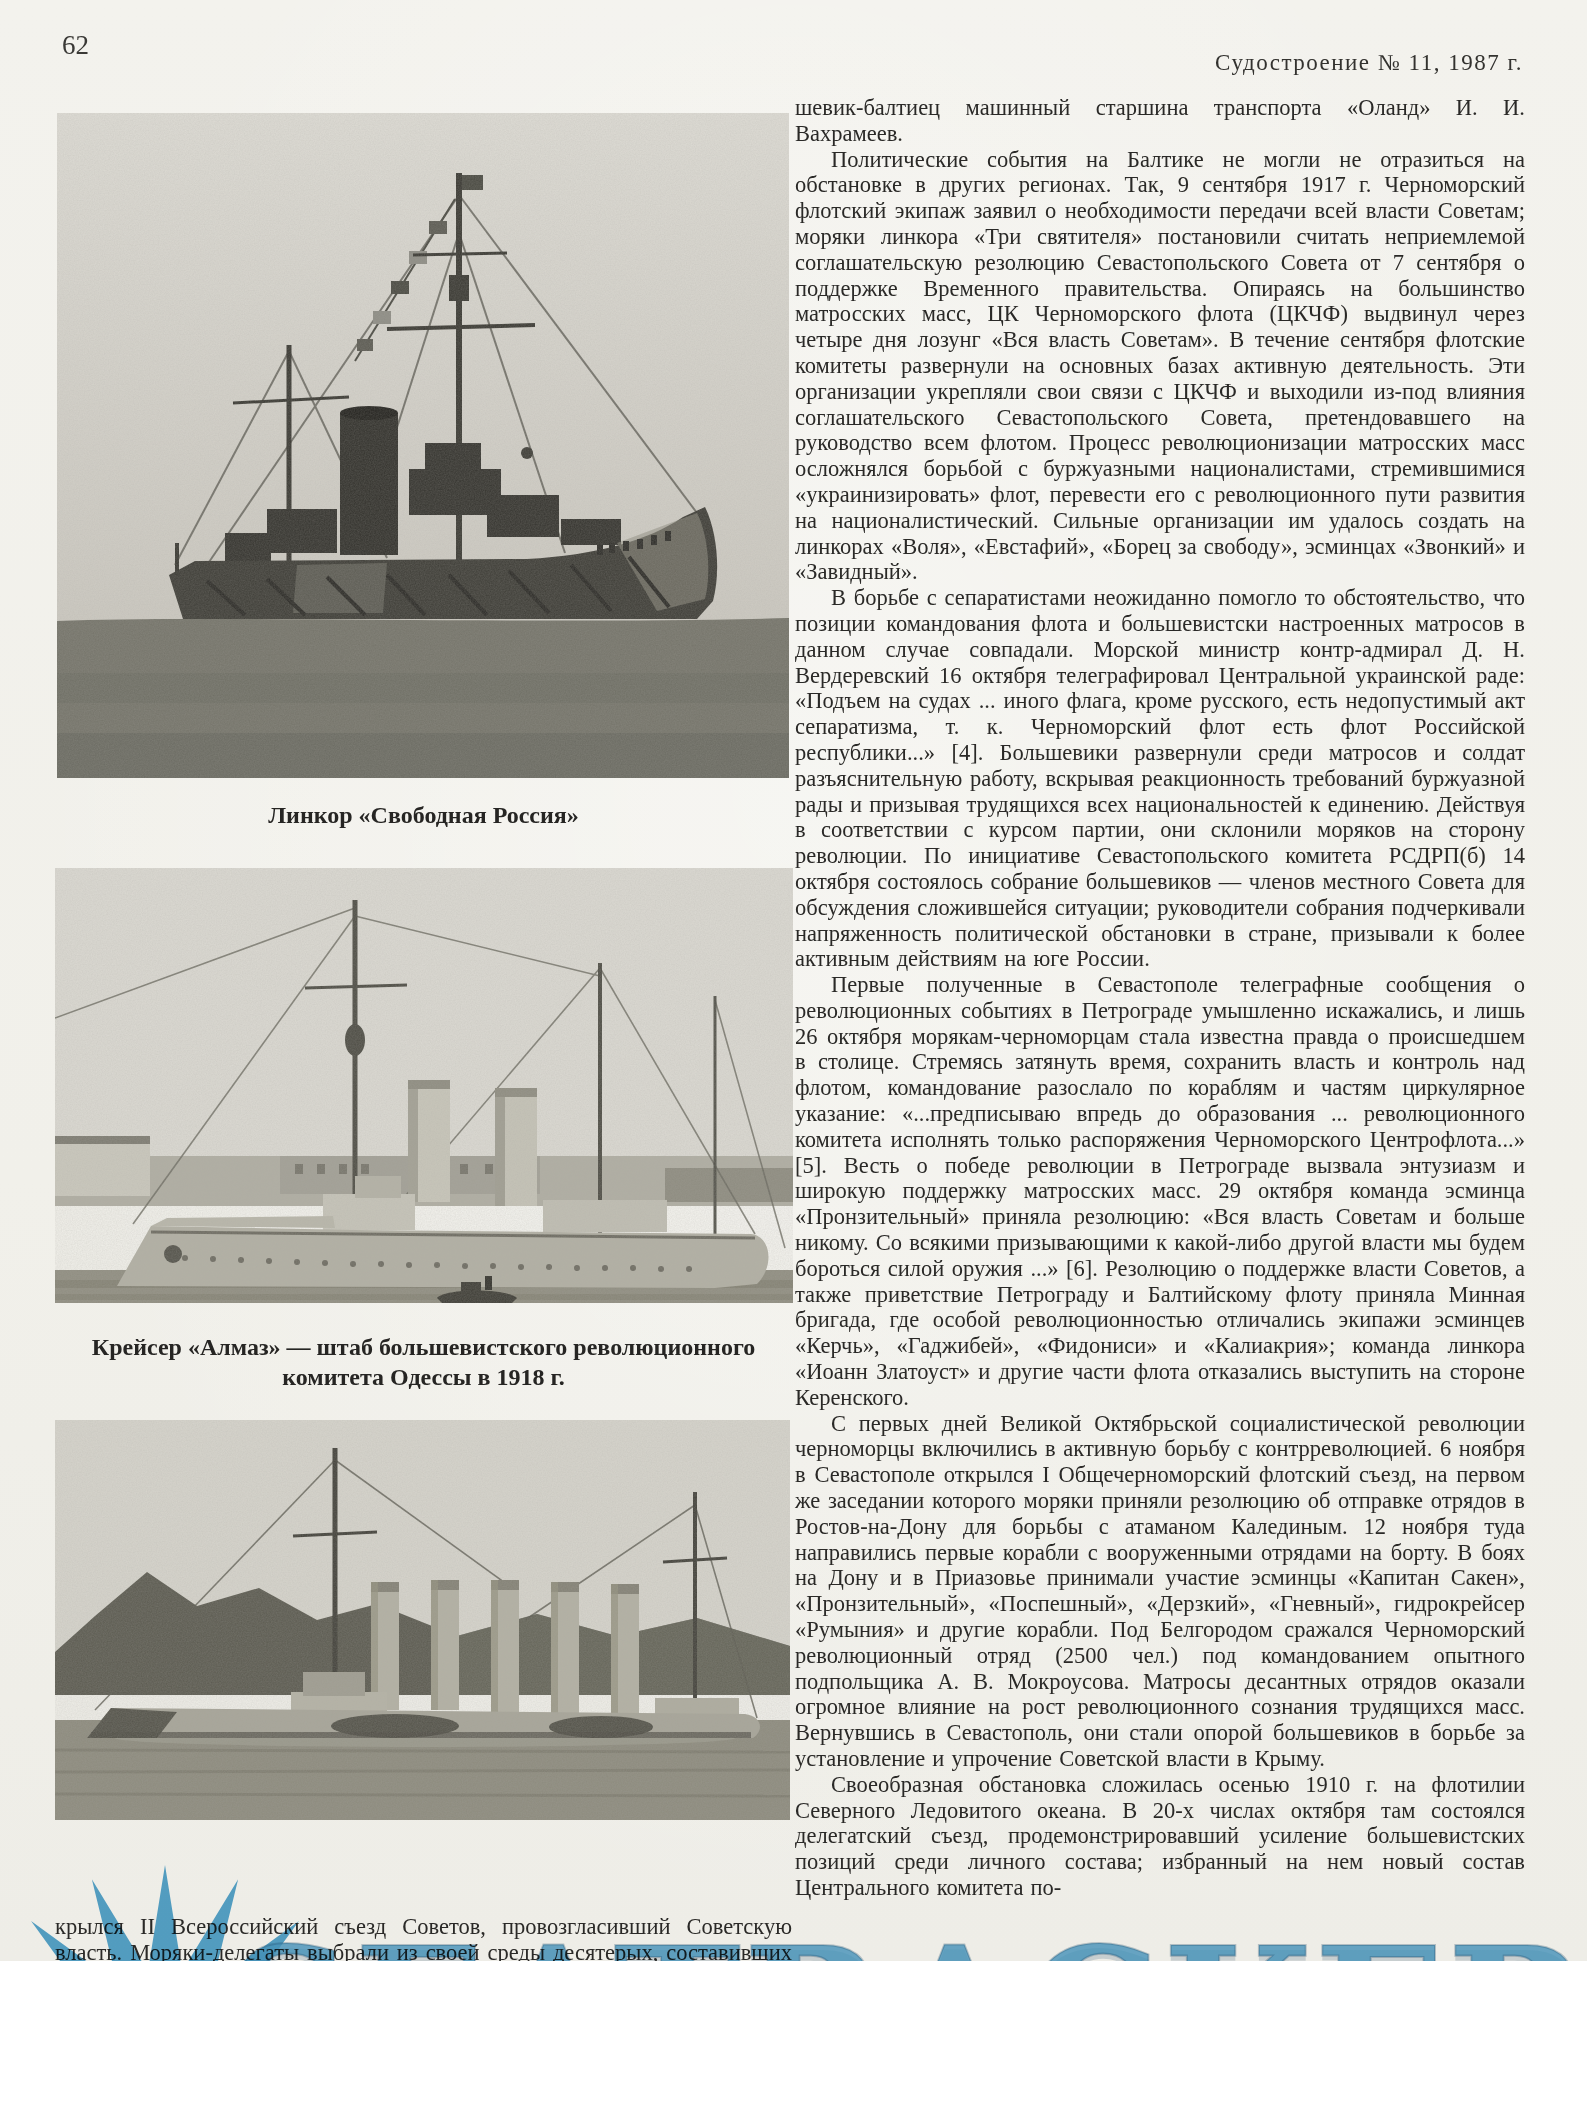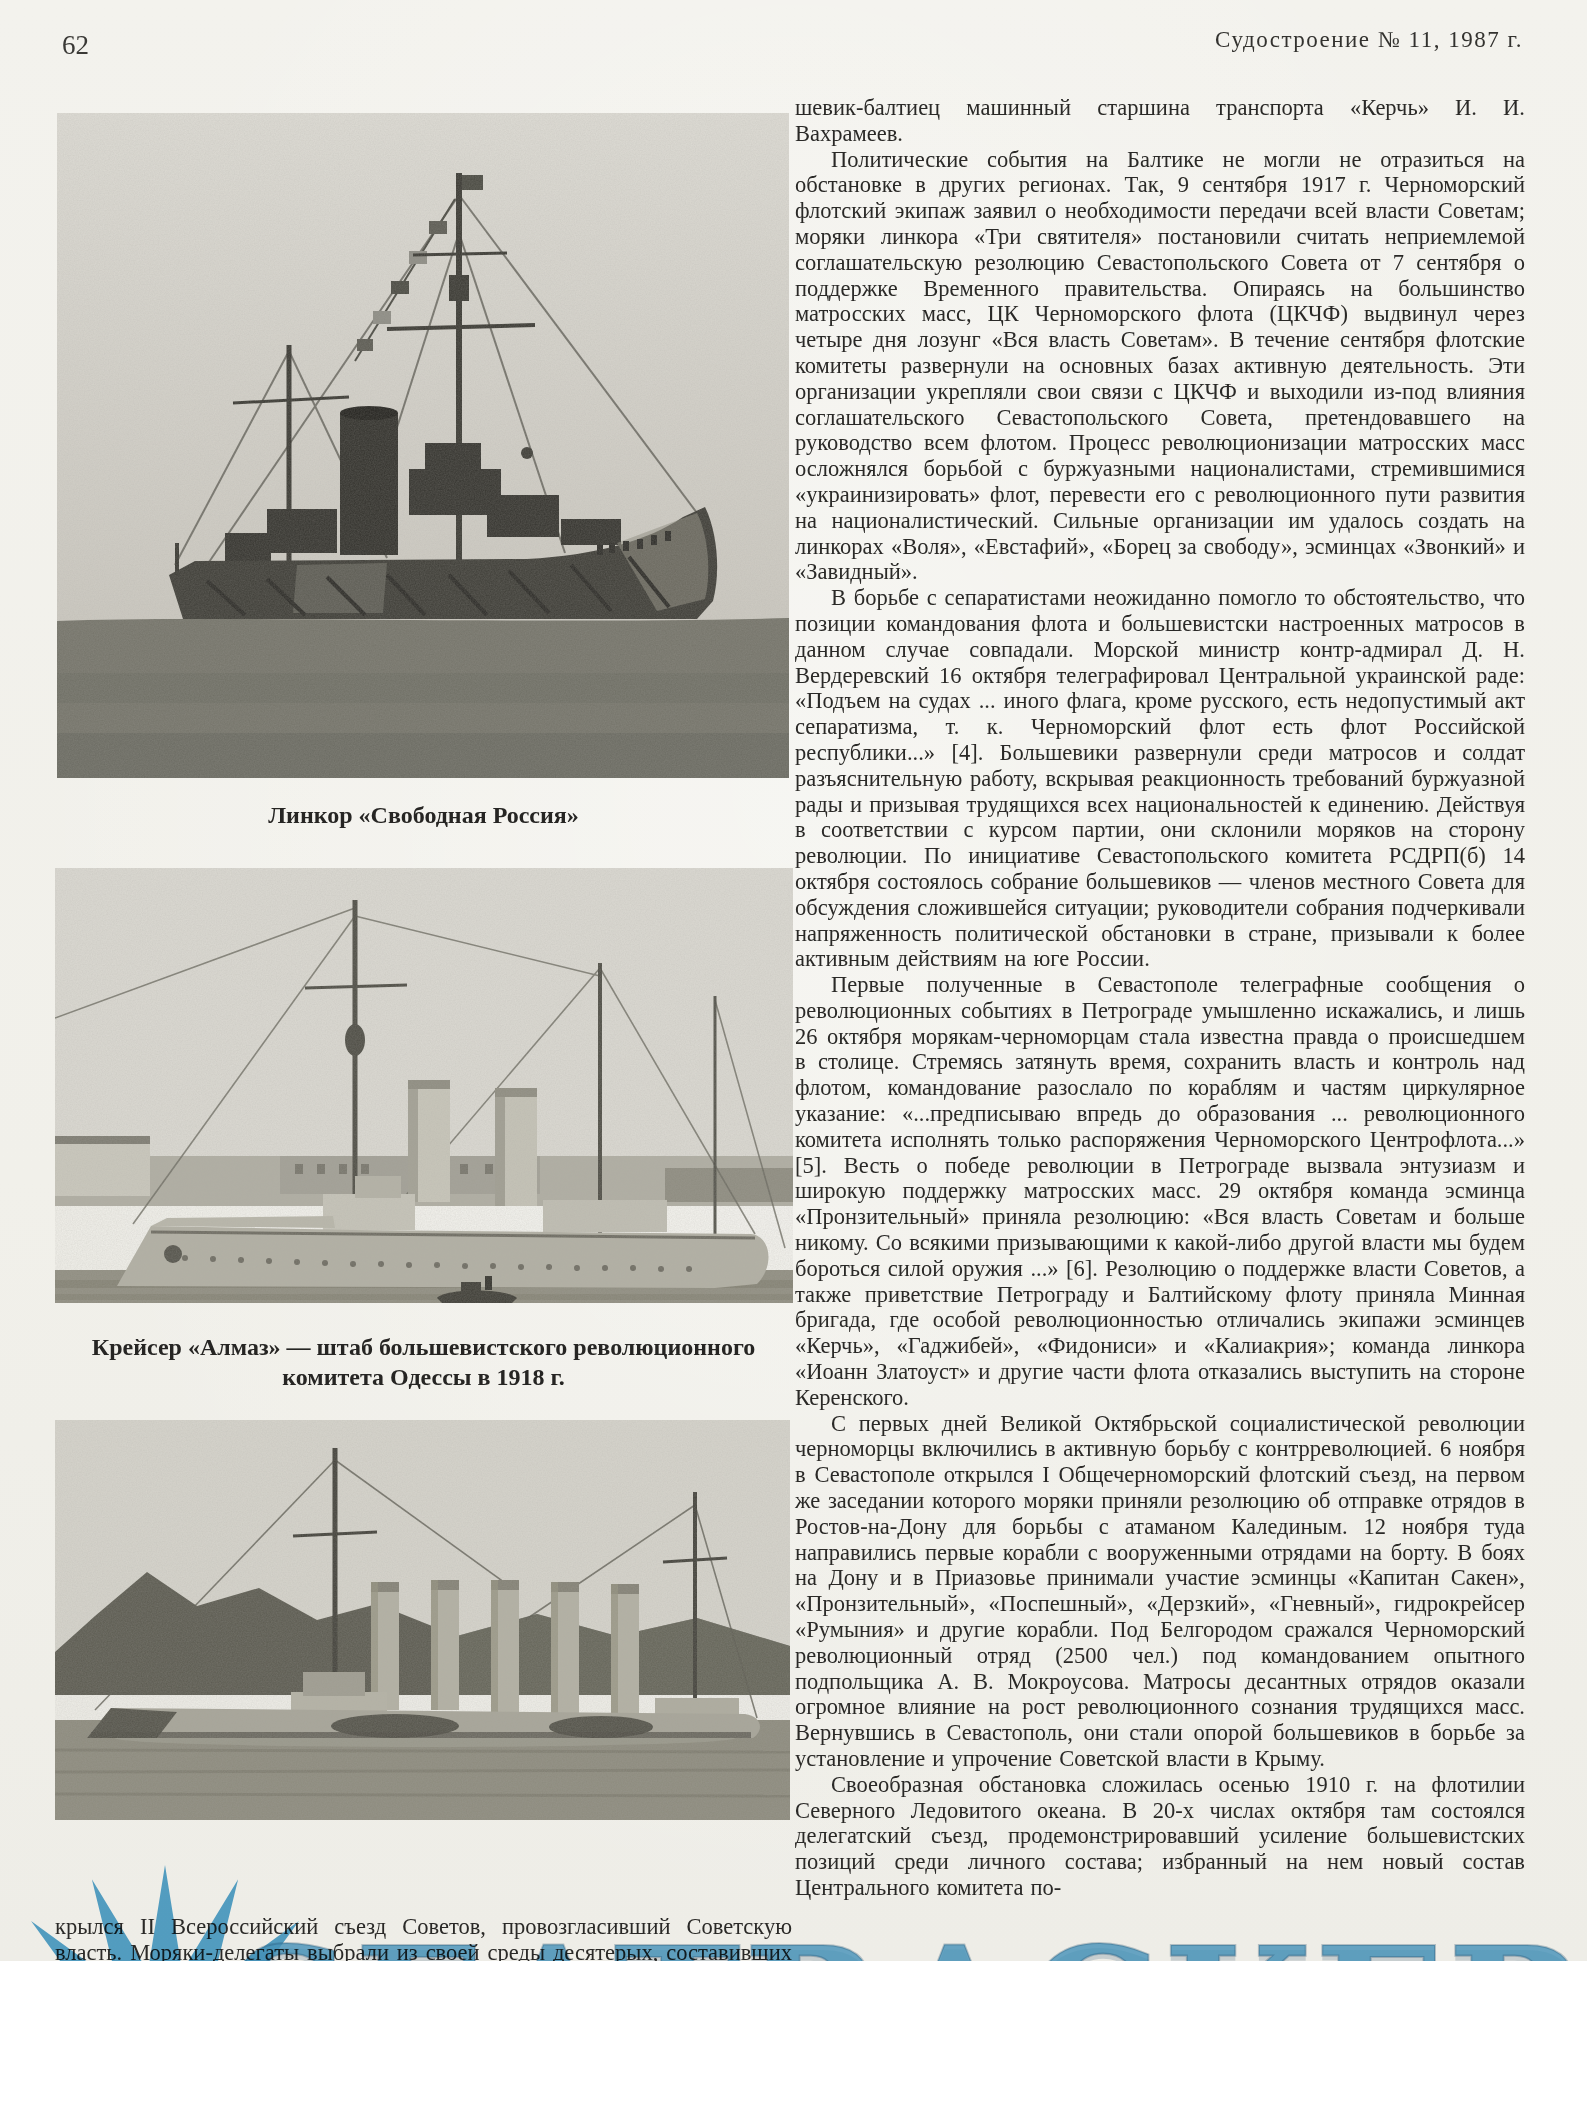--- a/index.html
+++ b/index.html
@@ -7,21 +7,21 @@
     position:relative;
     width:1587px;height:1961px;
     background:
       radial-gradient(ellipse at 50% 40%, rgba(255,255,255,.35), rgba(0,0,0,0) 70%),
       linear-gradient(180deg,#f3f2ed 0%,#f1f0ea 60%,#eeede7 100%);
     overflow:hidden;
     font-family:"Liberation Serif", "DejaVu Serif", serif;
     color:#262523;
   }
   .page-num{position:absolute;left:62px;top:30px;font-size:27px;color:#3a3936;}
-  .journal{position:absolute;right:64px;top:27px;font-size:23px;letter-spacing:1.5px;color:#33322f;}
+  .journal{position:absolute;right:64px;top:50px;font-size:23px;letter-spacing:1.5px;color:#33322f;}
 
   .photo{position:absolute;display:block;}
   .photo svg{display:block;width:100%;height:100%;}
 
   .caption{
     position:absolute;left:55px;width:737px;
     font-weight:bold;font-size:24px;line-height:30px;
     text-align:center;color:#262523;
   }
   .body-text{
@@ -290,21 +290,21 @@
       <rect x="0" y="0" width="735" height="400" filter="url(#grain)" opacity=".5"></rect>
     </svg>
   </div>
 
 
   <div class="body-text left-text">
     <p class="noindent">крылся II Всероссийский съезд Советов, провозгласивший Советскую власть. Моряки-делегаты выбрали из своей среды десятерых, составивших руководящее ядро Военно-морского революционного комитета — нового органа для руководства флотом и морским ведомством; его председателем стал боль-</p>
   </div>
 
   <div class="body-text right-col">
-    <p class="noindent">шевик-балтиец машинный старшина транспорта «Керчь» И. И. Вахрамеев.</p>
+    <p class="noindent">шевик-балтиец машинный старшина транспорта «Оланд» И. И. Вахрамеев.</p>
     <p>Политические события на Балтике не могли не отразиться на обстановке в других регионах. Так, 9 сентября 1917 г. Черноморский флотский экипаж заявил о необходимости передачи всей власти Советам; моряки линкора «Три святителя» постановили считать неприемлемой соглашательскую резолюцию Севастопольского Совета от 7 сентября о поддержке Временного правительства. Опираясь на большинство матросских масс, ЦК Черноморского флота (ЦКЧФ) выдвинул через четыре дня лозунг «Вся власть Советам». В течение сентября флотские комитеты развернули на основных базах активную деятельность. Эти организации укрепляли свои связи с ЦКЧФ и выходили из-под влияния соглашательского Севастопольского Совета, претендовавшего на руководство всем флотом. Процесс революционизации матросских масс осложнялся борьбой с буржуазными националистами, стремившимися «украинизировать» флот, перевести его с революционного пути развития на националистический. Сильные организации им удалось создать на линкорах «Воля», «Евстафий», «Борец за свободу», эсминцах «Звонкий» и «Завидный».</p>
     <p>В борьбе с сепаратистами неожиданно помогло то обстоятельство, что позиции командования флота и большевистски настроенных матросов в данном случае совпадали. Морской министр контр-адмирал Д. Н. Вердеревский 16 октября телеграфировал Центральной украинской раде: «Подъем на судах ... иного флага, кроме русского, есть недопустимый акт сепаратизма, т. к. Черноморский флот есть флот Российской республики...» [4]. Большевики развернули среди матросов и солдат разъяснительную работу, вскрывая реакционность требований буржуазной рады и призывая трудящихся всех национальностей к единению. Действуя в соответствии с курсом партии, они склонили моряков на сторону революции. По инициативе Севастопольского комитета РСДРП(б) 14 октября состоялось собрание большевиков — членов местного Совета для обсуждения сложившейся ситуации; руководители собрания подчеркивали напряженность политической обстановки в стране, призывали к более активным действиям на юге России.</p>
     <p>Первые полученные в Севастополе телеграфные сообщения о революционных событиях в Петрограде умышленно искажались, и лишь 26 октября морякам-черноморцам стала известна правда о происшедшем в столице. Стремясь затянуть время, сохранить власть и контроль над флотом, командование разослало по кораблям и частям циркулярное указание: «...предписываю впредь до образования ... революционного комитета исполнять только распоряжения Черноморского Центрофлота...» [5]. Весть о победе революции в Петрограде вызвала энтузиазм и широкую поддержку матросских масс. 29 октября команда эсминца «Пронзительный» приняла резолюцию: «Вся власть Советам и больше никому. Со всякими призывающими к какой-либо другой власти мы будем бороться силой оружия ...» [6]. Резолюцию о поддержке власти Советов, а также приветствие Петрограду и Балтийскому флоту приняла Минная бригада, где особой революционностью отличались экипажи эсминцев «Керчь», «Гаджибей», «Фидониси» и «Калиакрия»; команда линкора «Иоанн Златоуст» и другие части флота отказались выступить на стороне Керенского.</p>
     <p>С первых дней Великой Октябрьской социалистической революции черноморцы включились в активную борьбу с контрреволюцией. 6 ноября в Севастополе открылся I Общечерноморский флотский съезд, на первом же заседании которого моряки приняли резолюцию об отправке отрядов в Ростов-на-Дону для борьбы с атаманом Калединым. 12 ноября туда направились первые корабли с вооруженными отрядами на борту. В боях на Дону и в Приазовье принимали участие эсминцы «Капитан Сакен», «Пронзительный», «Поспешный», «Дерзкий», «Гневный», гидрокрейсер «Румыния» и другие корабли. Под Белгородом сражался Черноморский революционный отряд (2500 чел.) под командованием опытного подпольщика А. В. Мокроусова. Матросы десантных отрядов оказали огромное влияние на рост революционного сознания трудящихся масс. Вернувшись в Севастополь, они стали опорой большевиков в борьбе за установление и упрочение Советской власти в Крыму.</p>
     <p>Своеобразная обстановка сложилась осенью 1910 г. на флотилии Северного Ледовитого океана. В 20-х числах октября там состоялся делегатский съезд, продемонстрировавший усиление большевистских позиций среди личного состава; избранный на нем новый состав Центрального комитета по-</p>
   </div>
 
   <div class="watermark">
     <svg class="wm-star" viewBox="-200 -200 400 400">
       <polygon fill="#4aa1d0" points="200,0 88,18 185,77 75,50 141,141 50,75 77,185 18,88 0,200 -18,88 -77,185 -50,75 -141,141 -75,50 -185,77 -88,18 -200,0 -88,-18 -185,-77 -75,-50 -141,-141 -50,-75 -77,-185 -18,-88 0,-200 18,-88 77,-185 50,-75 141,-141 75,-50 185,-77 88,-18"></polygon>

